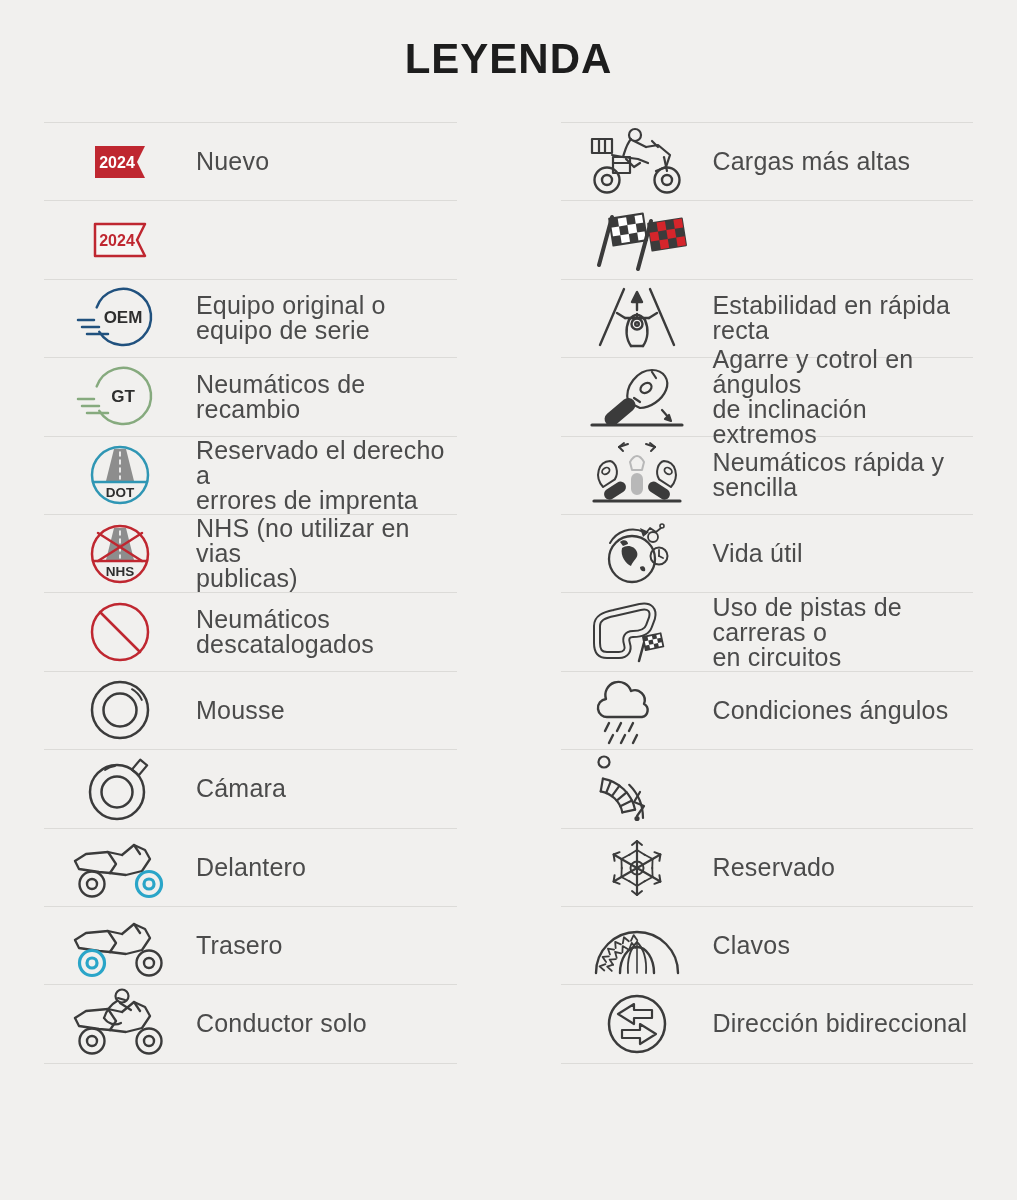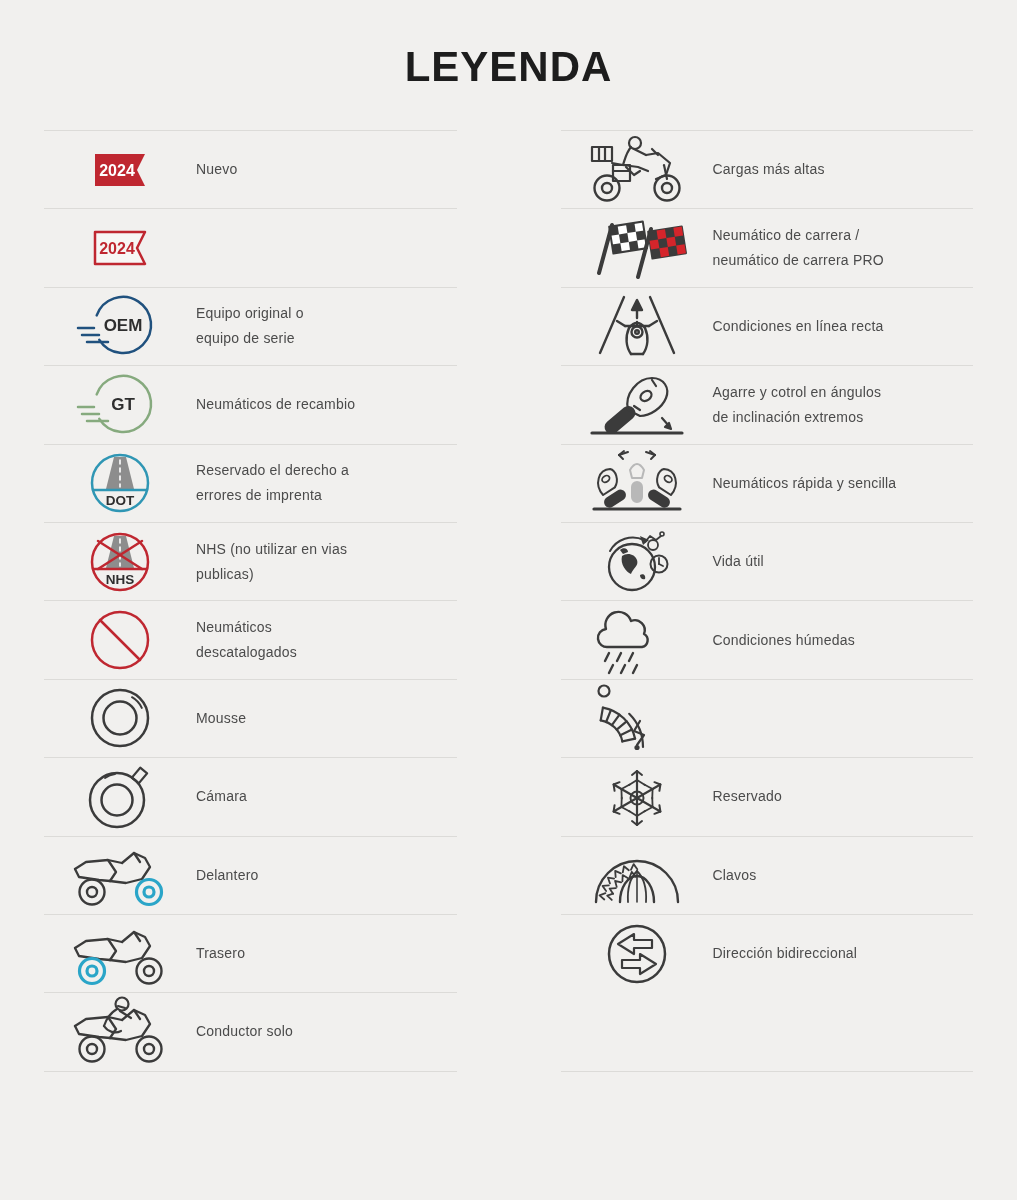--- a/index.html
+++ b/index.html
@@ -2,38 +2,38 @@
 <html><head>
 <meta charset="utf-8">
 <style>
   html,body{margin:0;padding:0;}
   .page{
     width:1017px;height:1200px;overflow:hidden;position:relative;
     background:#f1f0ee;
     font-family:"Liberation Sans", sans-serif;
   }
   .title{
-    margin:8px;padding-top:34px;height:50px;line-height:50px;
+    margin:0;padding-top:34px;height:50px;line-height:50px;
     text-align:center;font-size:42px;font-weight:800;letter-spacing:1px;
     color:#1d1d1d;
   }
   .columns{
     display:flex;gap:104px;padding:0 44px;margin-top:38px;
   }
   .col{flex:1;border-bottom:1px solid #dcdbd8;}
   .row{
     display:flex;align-items:center;height:77.4px;
     border-top:1px solid #dcdbd8;
   }
   .icon-cell{
     width:152px;flex:0 0 152px;display:flex;justify-content:center;align-items:center;
   }
   .icon-cell svg{display:block;}
   .label{
-    flex:1;font-size:14px;line-height:25px;color:#4b4b4b;
+    flex:1;font-size:25px;line-height:25px;color:#4b4b4b;
     white-space:pre-line;letter-spacing:.2px;
   }
 </style>
 </head>
 <body>
 
 <div class="page">
   <h1 class="title">LEYENDA</h1>
   <div class="columns">
     <div class="col" id="col-left">
@@ -247,22 +247,20 @@
       <rect x="68" y="20" width="34" height="27" fill="#3b3b3b" stroke="#3b3b3b" stroke-width="2"></rect>
       <rect x="76.5" y="20" width="8.5" height="9" fill="#d5252b" stroke="none"></rect>
                 <rect x="93.5" y="20" width="8.5" height="9" fill="#d5252b" stroke="none"></rect>
                 <rect x="68" y="29" width="8.5" height="9" fill="#d5252b" stroke="none"></rect>
                 <rect x="85" y="29" width="8.5" height="9" fill="#d5252b" stroke="none"></rect>
                 <rect x="76.5" y="38" width="8.5" height="9" fill="#d5252b" stroke="none"></rect>
                 <rect x="93.5" y="38" width="8.5" height="9" fill="#d5252b" stroke="none"></rect>
     </g>
             </svg>
           </div>
-          <div class="label">Neumático de carrera /
-neumático de carrera PRO</div>
         </div>
         <div class="row">
           <div class="icon-cell">
             <svg viewBox="0 0 110 78" width="112" height="78" fill="none" stroke-linecap="round" stroke-linejoin="round">
     <g stroke="#3b3b3b" stroke-width="2.4">
       <line x1="18" y1="66" x2="42" y2="10"></line>
       <line x1="92" y1="66" x2="68" y2="10"></line>
       <line x1="55" y1="38" x2="55" y2="35"></line>
       <line x1="55" y1="31" x2="55" y2="22"></line>
       <polygon points="55,13 50,23 60,23" fill="#3b3b3b"></polygon>
@@ -271,21 +269,21 @@
       <line x1="67" y1="39" x2="75" y2="34"></line>
       <circle cx="55" cy="45" r="5.5"></circle>
                 <circle cx="55" cy="45" r="1.8"></circle>
       <path d="M47,41 C43,50 44,60 49,67"></path>
       <path d="M63,41 C67,50 66,60 61,67"></path>
       <line x1="49" y1="67" x2="61" y2="67"></line>
       <path d="M47,41 Q55,31 63,41"></path>
     </g>
             </svg>
           </div>
-          <div class="label">Condiciones en línea recta</div>
+          <div class="label">Estabilidad en rápida recta</div>
         </div>
         <div class="row">
           <div class="icon-cell">
             <svg viewBox="0 0 110 78" width="112" height="78" fill="none" stroke-linecap="round" stroke-linejoin="round">
     <line x1="10" y1="67" x2="100" y2="67" stroke="#3b3b3b" stroke-width="3.2"></line>
     <rect x="20" y="47" width="36" height="14" rx="7" fill="#3b3b3b" stroke="none" transform="rotate(-40 38 54)"></rect>
     <g stroke="#3b3b3b" stroke-width="2.2">
       <path d="M46,44 C42,28 56,12 70,12 C82,12 88,22 84,32 C80,42 68,50 58,50 Z"></path>
       <ellipse cx="64" cy="30" rx="6" ry="4.5" transform="rotate(-35 64 30)"></ellipse>
       <path d="M52,40 L58,44"></path>
@@ -343,32 +341,52 @@
     <circle cx="77" cy="41" r="8.5" stroke="#3b3b3b" stroke-width="2"></circle>
     <line x1="77" y1="41" x2="77" y2="35" stroke="#3b3b3b" stroke-width="1.8"></line>
     <line x1="77" y1="41" x2="81" y2="43" stroke="#3b3b3b" stroke-width="1.8"></line>
             </svg>
           </div>
           <div class="label">Vida útil</div>
         </div>
         <div class="row">
           <div class="icon-cell">
             <svg viewBox="0 0 110 78" width="112" height="78" fill="none" stroke-linecap="round" stroke-linejoin="round">
+      <path d="M32,20 L58,14 C68,12 72,17 70,25 L67,33 C65,39 58,41 51,41 C45,41 43,45 45,51 C47,57 44,62 37,62 L25,62 C17,62 15,57 15,50 L15,33 C15,25 22,22 32,20 Z" stroke="#3b3b3b" stroke-width="8"></path>
+      <path d="M32,20 L58,14 C68,12 72,17 70,25 L67,33 C65,39 58,41 51,41 C45,41 43,45 45,51 C47,57 44,62 37,62 L25,62 C17,62 15,57 15,50 L15,33 C15,25 22,22 32,20 Z" stroke="#f1f0ee" stroke-width="4"></path>
+      <line x1="63" y1="46" x2="57" y2="68" stroke="#3b3b3b" stroke-width="2.5"></line>
+      <g transform="rotate(-12 71 48)">
+        <rect x="62" y="42" width="18" height="13.5" fill="#ffffff" stroke="#3b3b3b" stroke-width="1.8"></rect>
+        <rect x="62" y="42" width="4.5" height="4.5" fill="#3b3b3b" stroke="none"></rect>
+                <rect x="71" y="42" width="4.5" height="4.5" fill="#3b3b3b" stroke="none"></rect>
+                <rect x="66.5" y="46.5" width="4.5" height="4.5" fill="#3b3b3b" stroke="none"></rect>
+                <rect x="75.5" y="46.5" width="4.5" height="4.5" fill="#3b3b3b" stroke="none"></rect>
+                <rect x="62" y="51" width="4.5" height="4.5" fill="#3b3b3b" stroke="none"></rect>
+                <rect x="71" y="51" width="4.5" height="4.5" fill="#3b3b3b" stroke="none"></rect>
+      </g>
+            </svg>
+          </div>
+          <div class="label">Uso de pistas de carreras o
+en circuitos</div>
+        </div>
+        <div class="row">
+          <div class="icon-cell">
+            <svg viewBox="0 0 110 78" width="112" height="78" fill="none" stroke-linecap="round" stroke-linejoin="round">
     <path d="M26,46 A9,9 0 0 1 24,28 A13,13 0 0 1 49,20 A10,10 0 0 1 62,33 A7,7 0 0 1 60,46 Z" stroke="#3b3b3b" stroke-width="2.4"></path>
     <g stroke="#3b3b3b" stroke-width="2.4">
       <line x1="27" y1="52" x2="23" y2="60"></line>
                 <line x1="39" y1="52" x2="35" y2="60"></line>
                 <line x1="51" y1="52" x2="47" y2="60"></line>
       <line x1="31" y1="64" x2="27" y2="72"></line>
                 <line x1="43" y1="64" x2="39" y2="72"></line>
                 <line x1="55" y1="64" x2="51" y2="72"></line>
     </g>
             </svg>
           </div>
-          <div class="label">Condiciones húmedas</div>
+          <div class="label">Condiciones ángulos</div>
         </div>
         <div class="row">
           <div class="icon-cell">
             <svg viewBox="0 0 110 78" width="112" height="78" fill="none" stroke-linecap="round" stroke-linejoin="round">
     <circle cx="22" cy="12" r="5.5" stroke="#3b3b3b" stroke-width="2.2"></circle>
     <g stroke="#3b3b3b" stroke-width="2.2">
       <path d="M53.1,59.7 A40,40 0 0 0 20.9,28.6"></path>
       <path d="M40.4,62.4 A27,27 0 0 0 18.7,41.4"></path>
       <line x1="40.4" y1="62.4" x2="53.1" y2="59.7"></line>
       <line x1="38.3" y1="56.2" x2="50.0" y2="50.5"></line>

